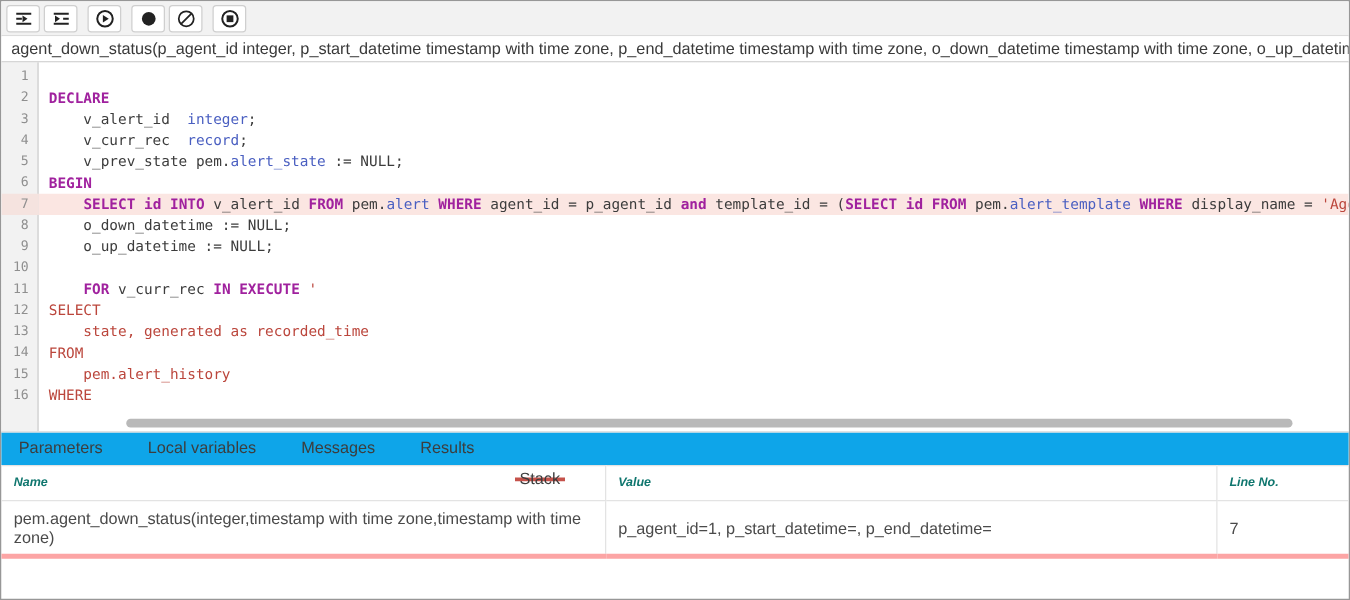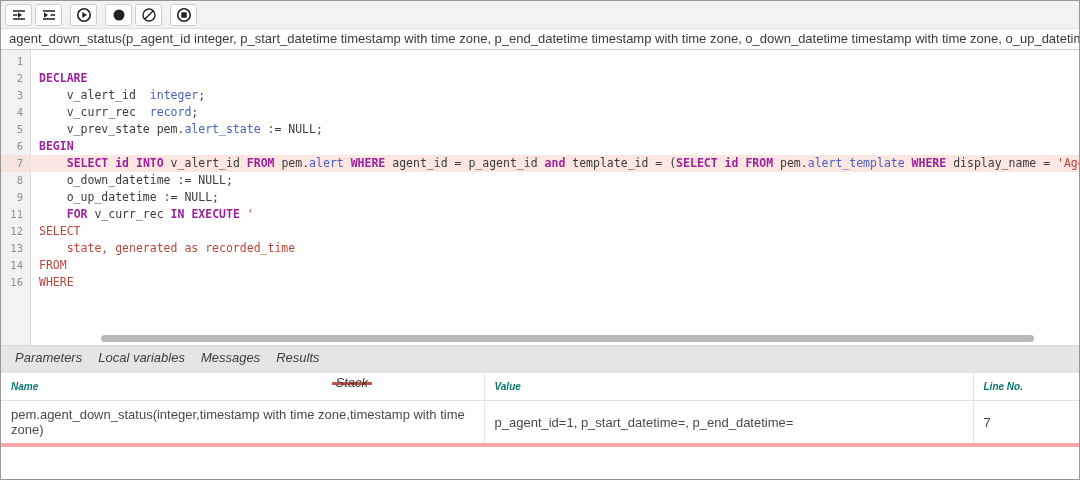--- a/index.html
+++ b/index.html
@@ -39,23 +39,22 @@
   .tok-k{color:#a0219e;font-weight:bold;}
   .tok-b{color:#4a5fc1;}
   .tok-s{color:#bb463c;}
   .tok-p{color:#3c3c3c;}
   .h-scrollbar{
     position:absolute;bottom:3px;left:100px;right:45px;height:7px;
     background:#b9b9b9;border-radius:4px;
   }
   
   .tabbar{
-    height:26px;display:flex;align-items:stretch;padding-left:10px;gap:8px;
-    background:#e5e5e5;
-    font-style:italic;
+    height:26px;display:flex;align-items:stretch;padding-left:10px;gap:28px;
+    background:#0ea5e9;
   }
   .tab{
     font-size:13px;color:#3d3d3d;display:flex;align-items:center;padding:0 4px;
     border-bottom:3px solid transparent;box-sizing:border-box;cursor:pointer;
   }
   .tab.active{border-bottom-color:#c5524b;margin-top:36px;}
   
   table.stack{width:100%;border-collapse:collapse;border-top:1px solid #e3e3e3;}
   table.stack th{
     font-size:10px;font-weight:bold;color:#0f766e;text-align:left;
@@ -154,34 +153,42 @@
         </div>
         <div class="code-line">
           <span class="gutter">8</span>
           <span class="code"><span class="tok-p">    o_down_datetime := NULL;</span></span>
         </div>
         <div class="code-line">
           <span class="gutter">9</span>
           <span class="code"><span class="tok-p">    o_up_datetime := NULL;</span></span>
         </div>
         <div class="code-line">
+          <span class="gutter">10</span>
+          <span class="code"></span>
+        </div>
+        <div class="code-line">
           <span class="gutter">11</span>
           <span class="code"><span class="tok-p">    </span><span class="tok-k">FOR</span><span class="tok-p"> v_curr_rec </span><span class="tok-k">IN</span><span class="tok-p"> </span><span class="tok-k">EXECUTE</span><span class="tok-p"> </span><span class="tok-s">'</span></span>
         </div>
         <div class="code-line">
           <span class="gutter">12</span>
           <span class="code"><span class="tok-s">SELECT</span></span>
         </div>
         <div class="code-line">
           <span class="gutter">13</span>
           <span class="code"><span class="tok-s">    state, generated as recorded_time</span></span>
         </div>
         <div class="code-line">
           <span class="gutter">14</span>
           <span class="code"><span class="tok-s">FROM</span></span>
+        </div>
+        <div class="code-line">
+          <span class="gutter">15</span>
+          <span class="code"><span class="tok-s">    pem.alert_history</span></span>
         </div>
         <div class="code-line">
           <span class="gutter">16</span>
           <span class="code"><span class="tok-s">WHERE</span></span>
         </div>
       </div>
     <div class="h-scrollbar"></div>
   </div>
 
   <div class="tabbar">

